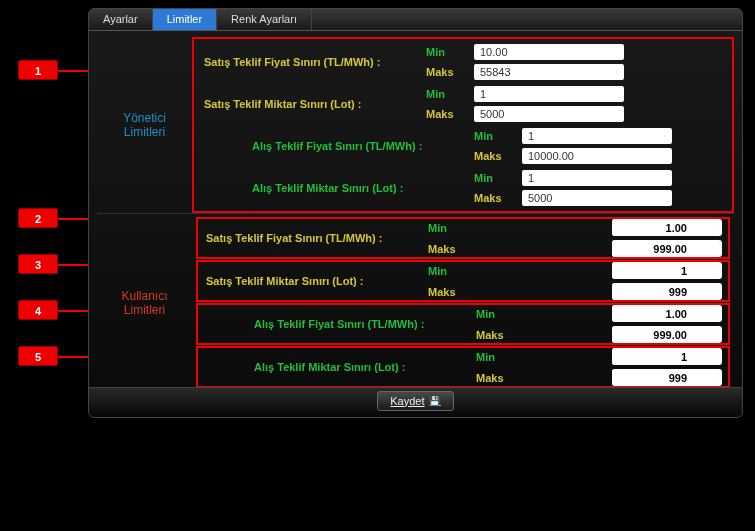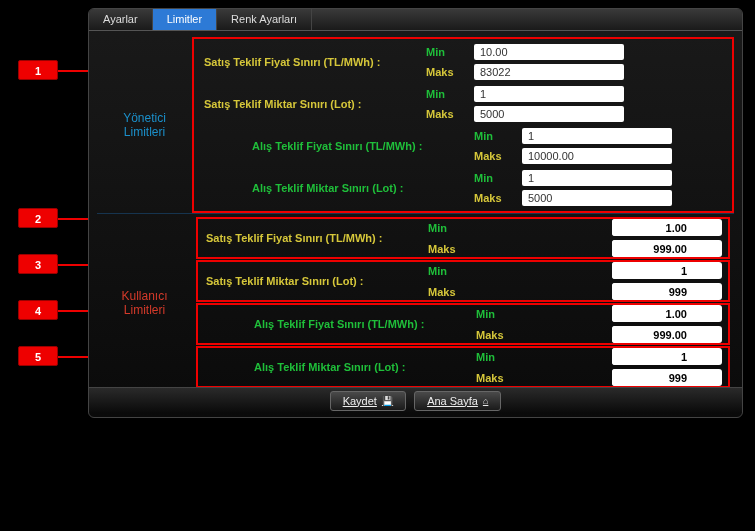--- a/index.html
+++ b/index.html
@@ -221,21 +221,21 @@
 
         <div class="group">
           <div class="row-label sell">Satış Teklif Fiyat Sınırı (TL/MWh) :</div>
           <div class="minmax">
             <div class="mm-row">
               <span class="mm-label min">Min</span>
               <span class="mm-val-text">10.00</span>
             </div>
             <div class="mm-row">
               <span class="mm-label max">Maks</span>
-              <span class="mm-val-text">83022</span>
+              <span class="mm-val-text">55843</span>
             </div>
           </div>
         </div>
 
         <div class="group">
           <div class="row-label sell">Satış Teklif Miktar Sınırı (Lot) :</div>
           <div class="minmax">
             <div class="mm-row">
               <span class="mm-label min">Min</span>
               <span class="mm-val-text">1</span>
@@ -389,18 +389,14 @@
       </div>
     </div>
 
   </div>
 
   <div class="footer">
     <div class="btn">
       <span>Kaydet</span>
       <span class="btn-icon">💾</span>
     </div>
-    <div class="btn">
-      <span>Ana Sayfa</span>
-      <span class="btn-icon">⌂</span>
-    </div>
   </div>
 </div>
 
 </body></html>

